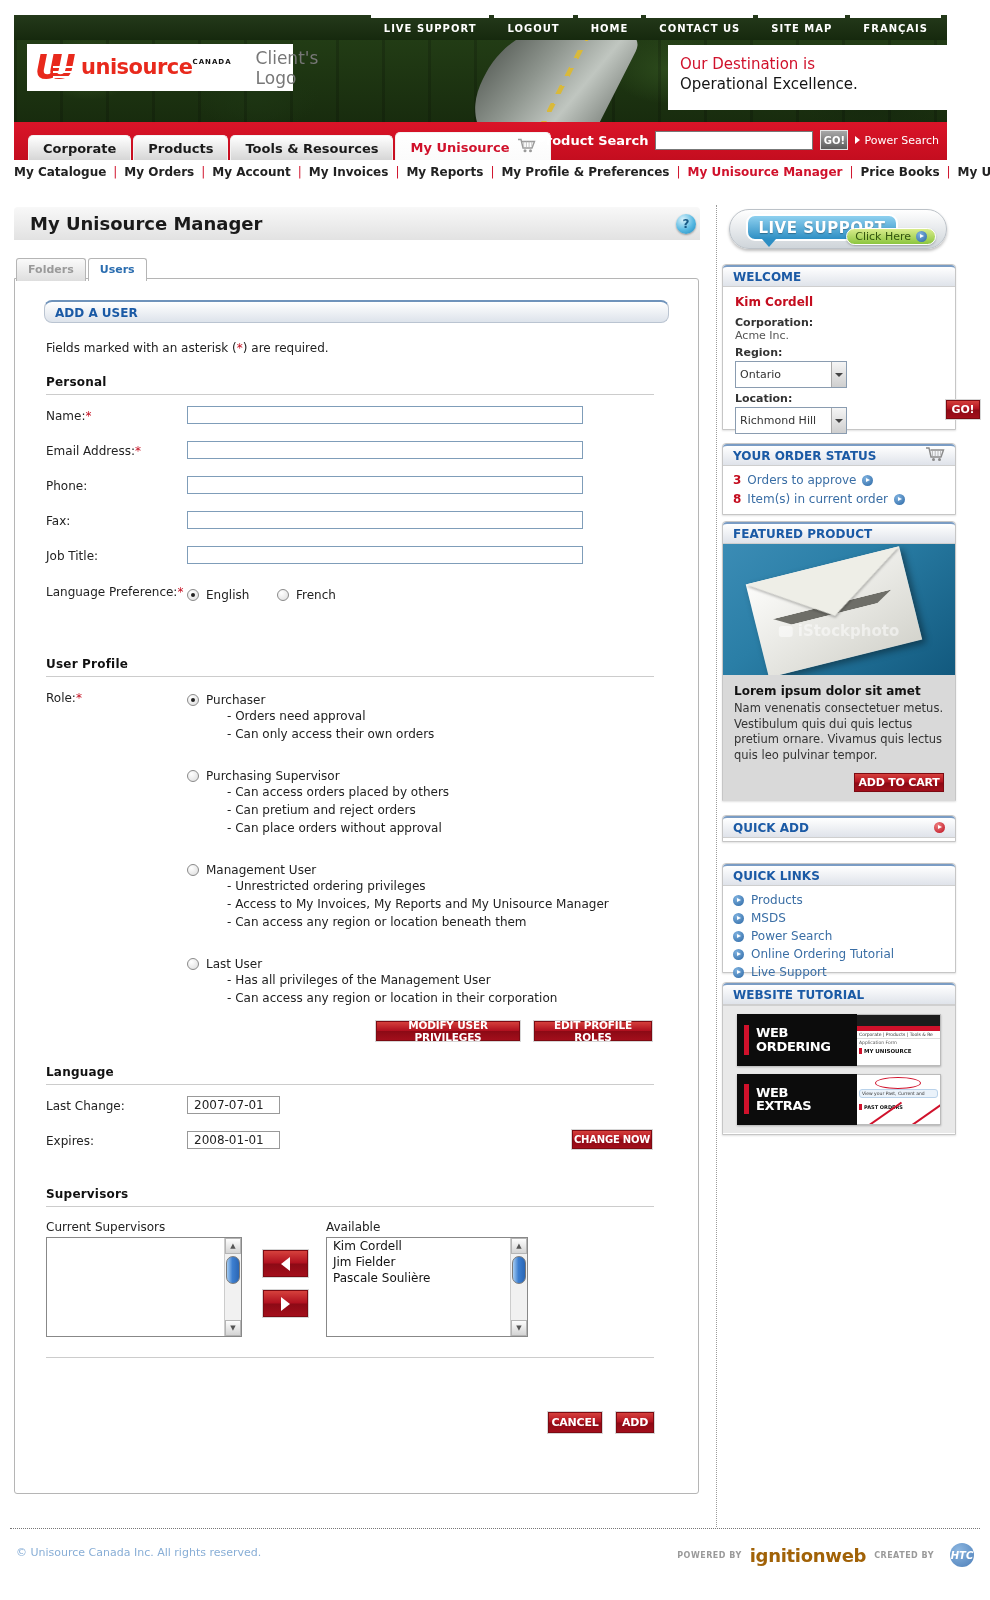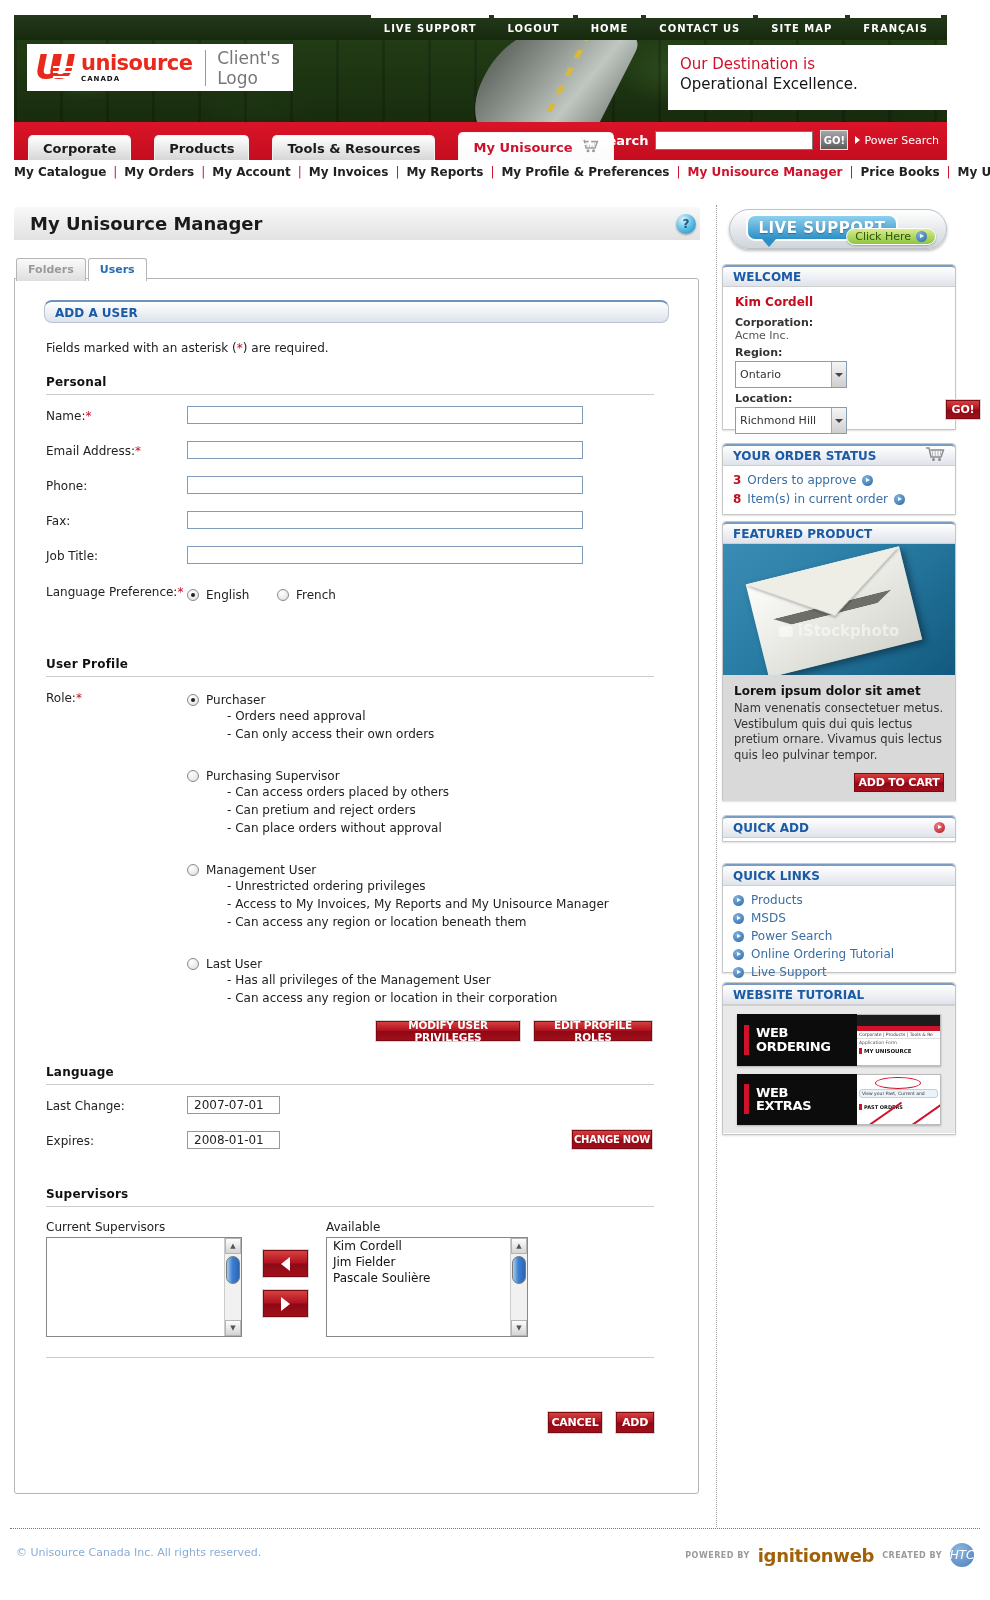--- a/index.html
+++ b/index.html
@@ -29,33 +29,33 @@
   #photo .road { position:absolute; left:468px; top:-18px; width:130px; height:135px;
     background:linear-gradient(105deg,#575d57 0%,#8f968f 38%,#c0c6c0 68%,#7d837d 100%);
     transform:rotate(9deg) skewX(-18deg); border-radius:45% 12% 30% 50%;}
   #photo .roadline { position:absolute; left:542px; top:-12px; width:5px; height:130px;
     background:repeating-linear-gradient(#d9b93a 0 9px, transparent 9px 19px);
     transform:rotate(9deg) skewX(-18deg);}
 
   #logo-box { top:44px; left:27px; width:266px; height:47px; background:#fff; display:flex; align-items:center; padding:0 10px; z-index:6;}
   #logo-mark { width:42px; height:36px; position:relative; flex:0 0 auto;}
   #logo-mark svg { display:block; }
-  #logo-words { display:flex; flex-direction:column; line-height:1; margin-left:2px;}
+  #logo-words { display:flex; flex-direction:row; line-height:1; margin-left:2px;}
   #logo-word { color:#e8291c; font-weight:bold; font-size:21px; letter-spacing:-0.5px;}
   #logo-sub { color:#111; font-weight:bold; font-size:7px; letter-spacing:1px; margin-top:2px;}
   #logo-div { width:1px; height:36px; background:#999; margin:0 12px;}
   #client-logo { color:#777; font-size:17px; }
 
   #slogan-box { top:45px; left:668px; width:279px; height:65px; background:#fff; padding:9px 12px; z-index:6; line-height:1.35;}
   #slogan1 { color:#d0112b; font-size:15px; font-weight:500;}
   #slogan2 { color:#151515; font-size:15px; font-weight:500;}
 
   
   #redbar { top:122px; left:14px; width:933px; height:38px; background:linear-gradient(#da1428,#c40d1f); z-index:4;}
-  #redtabs { position:absolute; bottom:0; left:14px; display:flex; align-items:flex-end; gap:23px;}
+  #redtabs { position:absolute; bottom:0; left:14px; display:flex; align-items:flex-end; gap:2px;}
   .nav-tab { background:linear-gradient(#ffffff,#d6d6d6); border:1px solid #f3f3f3; border-bottom:none;
     border-radius:5px 5px 0 0; padding:5px 14px 4px; font-size:13px; font-weight:bold; color:#1a1a1a; cursor:pointer; white-space:nowrap;}
   .nav-tab.active { background:linear-gradient(#ffffff,#fbfbfb); color:#d0112b; display:flex; align-items:center; gap:7px;}
   #search-zone { position:absolute; right:8px; top:8px; display:flex; align-items:center; gap:7px;}
   #search-label { color:#fff; font-weight:bold; font-size:13px;}
   #product-search { width:158px; height:19px; border:1px solid #777; font-size:12px; padding:0 4px;}
   #go-btn { width:28px; height:20px; background:linear-gradient(#a8a8a8,#5c5c5c); border:1px solid #e6e6e6;
     color:#fff; font-weight:bold; font-size:10px; text-align:center; line-height:19px; cursor:pointer;}
   #power { display:flex; align-items:center; gap:4px; color:#fff; font-size:11px; cursor:pointer;}
   .wtri { width:0; height:0; border-left:5px solid #fff; border-top:4px solid transparent; border-bottom:4px solid transparent;}
@@ -201,21 +201,21 @@
   .m2line { position:absolute; width:40px; height:1.5px; background:#d0112b; transform:rotate(-35deg);}
   .m2oval { position:absolute; left:18px; top:2px; width:46px; height:12px; border:1.5px solid #d0112b; border-radius:50%;}
 
   
   #footer-line { top:1528px; left:10px; width:970px; border-top:1px dotted #777;}
   #copyright { top:1546px; left:16px; font-size:11px; color:#88aed6;}
   #credits { top:1543px; right:16px; display:flex; align-items:center; gap:8px;}
   .credlbl { font-size:8px; font-weight:bold; color:#9a9a9a; letter-spacing:.5px;}
   #ignition { font-size:18px; font-weight:bold; color:#a16207; letter-spacing:-0.3px;}
   #htc { width:24px; height:24px; border-radius:50%; background:radial-gradient(circle at 35% 30%, #8cb6e0, #4d7fb9);
-    color:#fff; font-size:12px; font-weight:normal; font-style:italic; display:flex; align-items:center; justify-content:center;}
+    color:#fff; font-size:10px; font-weight:bold; font-style:italic; display:flex; align-items:center; justify-content:center;margin-left:8px;}
 
   .carticon { display:inline-block; }
 </style>
 </head>
 <body>
 
 <div id="navband" class="abs">
   <div class="tn">LIVE SUPPORT</div>
   <div class="tn">LOGOUT</div>
   <div class="tn">HOME</div>

